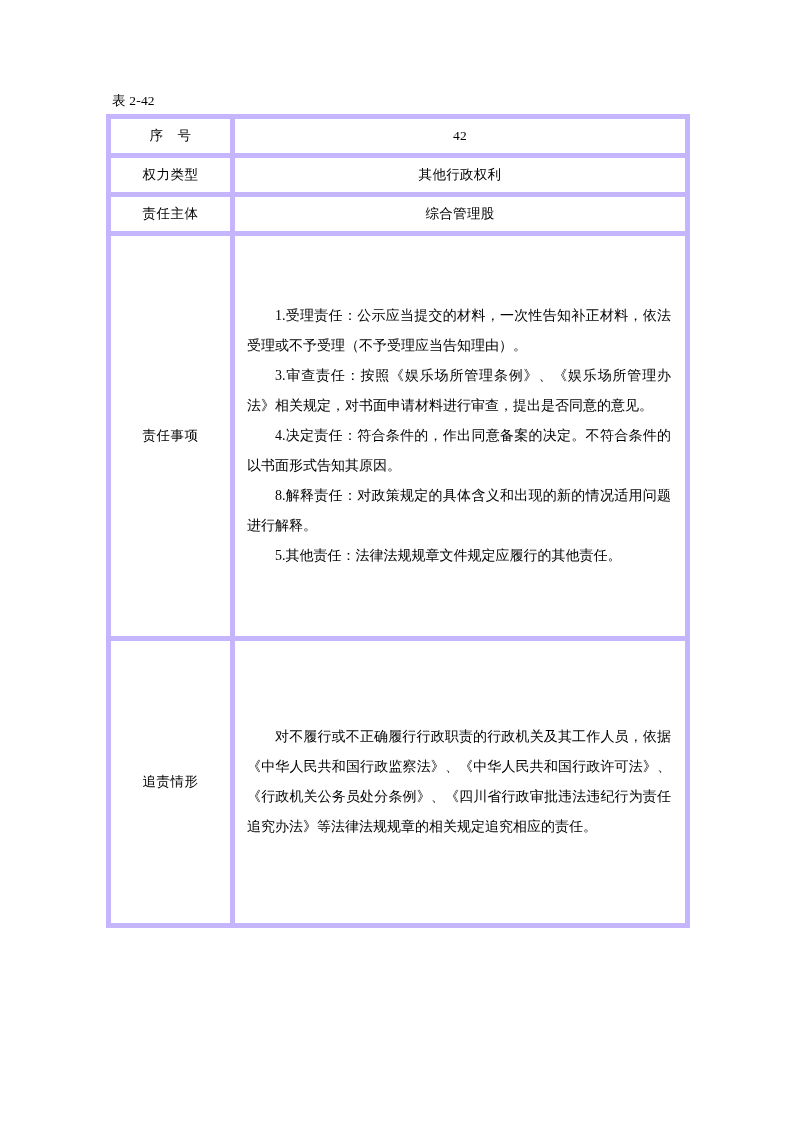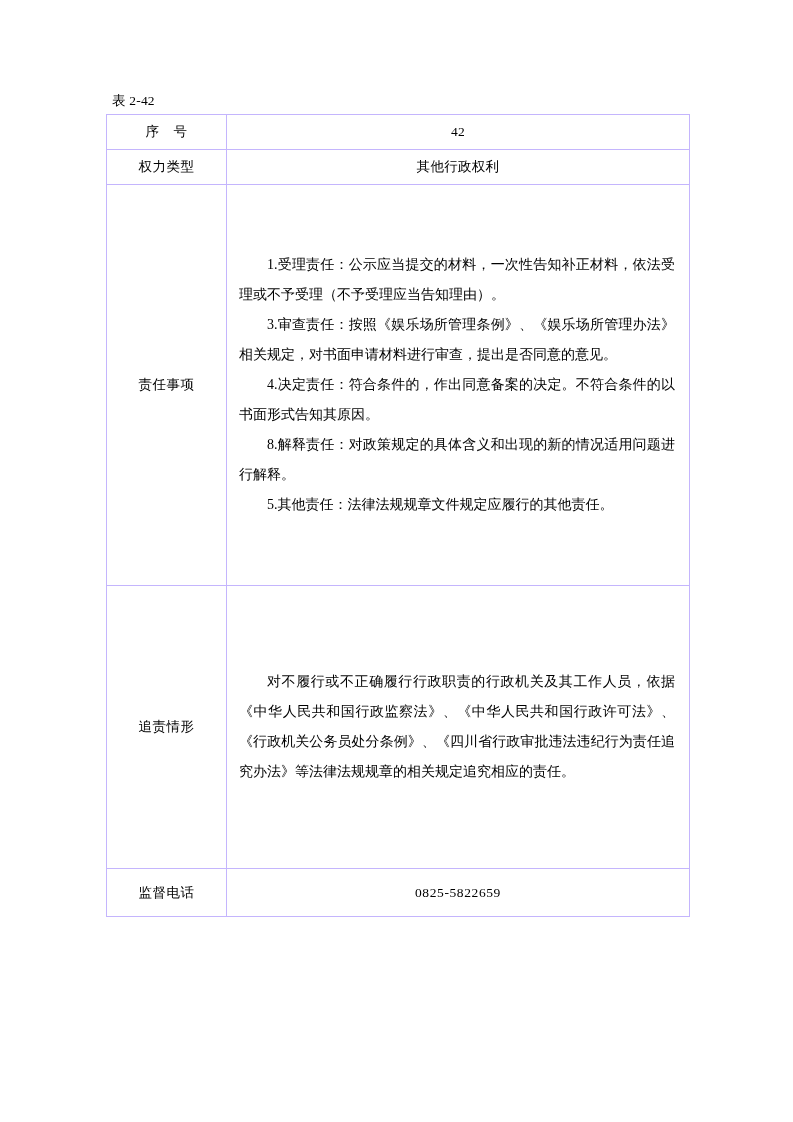--- a/index.html
+++ b/index.html
@@ -33,21 +33,21 @@
   }
   .doc-table {
     position: absolute;
     left: 106px;
     top: 114px;
     width: 584px;
     border-collapse: collapse;
     table-layout: fixed;
   }
   .doc-table td {
-    border: 1px solid #c4b5fd;
+    border: 5px solid #c4b5fd;
     padding: 0;
     vertical-align: middle;
     font-size: 13.5px;
   }
   .lbl-cell {
     width: 119px;
     text-align: center;
     vertical-align: middle;
   }
   .lbl-inner {
@@ -117,20 +117,28 @@
         </td>
       </tr>
       <tr class="row-h2">
         <td class="lbl-cell">
           <span class="lbl-inner">权力类型</span>
         </td>
         <td class="val-cell">
           <span class="val-inner">其他行政权利</span>
         </td>
       </tr>
+      <tr class="row-h4">
+        <td class="lbl-cell">
+          <span class="lbl-inner">责任主体</span>
+        </td>
+        <td class="val-cell">
+          <span class="val-inner">综合管理股</span>
+        </td>
+      </tr>
 
       <tr class="row-duties">
         <td class="lbl-cell">
           <span class="lbl-inner">责任事项</span>
         </td>
         <td>
           <div class="para-block duties-wrap">
             <p class="para">1.受理责任：公示应当提交的材料，一次性告知补正材料，依法受理或不予受理（不予受理应当告知理由）。</p>
             <p class="para">3.审查责任：按照《娱乐场所管理条例》、《娱乐场所管理办法》相关规定，对书面申请材料进行审查，提出是否同意的意见。</p>
             <p class="para">4.决定责任：符合条件的，作出同意备案的决定。不符合条件的以书面形式告知其原因。</p>
@@ -144,23 +152,15 @@
         <td class="lbl-cell">
           <span class="lbl-inner">追责情形</span>
         </td>
         <td>
           <div class="para-block account-wrap">
             <p class="para">对不履行或不正确履行行政职责的行政机关及其工作人员，依据《中华人民共和国行政监察法》、《中华人民共和国行政许可法》、《行政机关公务员处分条例》、《四川省行政审批违法违纪行为责任追究办法》等法律法规规章的相关规定追究相应的责任。</p>
           </div>
         </td>
       </tr>
 
-      <tr class="row-phone">
-        <td class="lbl-cell">
-          <span class="lbl-inner">监督电话</span>
-        </td>
-        <td class="val-cell">
-          <span class="phone-val">0825-5822659</span>
-        </td>
-      </tr>
     </tbody>
   </table>
 </div>
 
 </body></html>

